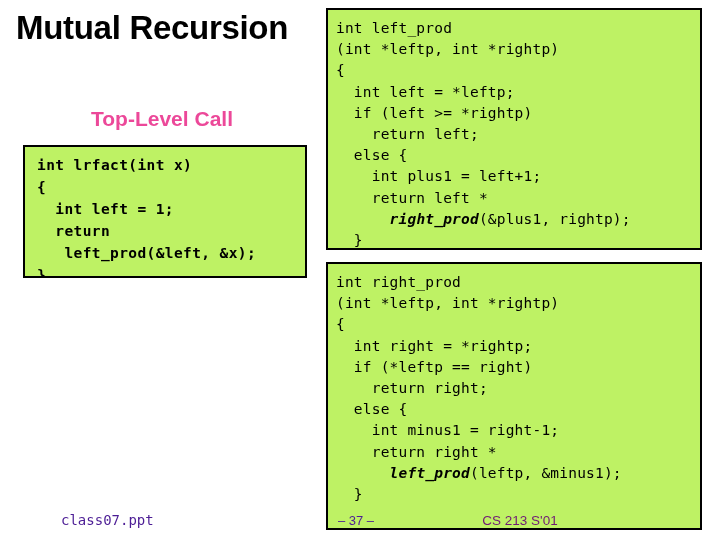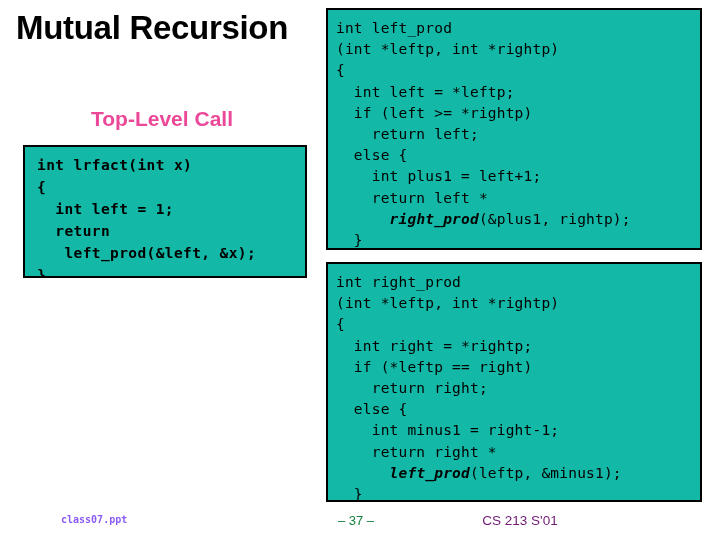--- a/index.html
+++ b/index.html
@@ -44,21 +44,21 @@
     font-weight: bold;
     font-size: 21px;
     line-height: 25px;
     color: #ec4899;
   }
 
   
   .code-box {
     position: absolute;
     box-sizing: border-box;
-    background: #14b8a6;
+    background: #bef264;
     border: 2px solid #000000;
     color: #000000;
     font-family: "DejaVu Sans Mono", "Liberation Mono", monospace;
     overflow: hidden;
   }
   .code-box pre {
     margin: 0;
     padding: 0;
     white-space: pre;
     font-family: inherit;
@@ -82,57 +82,57 @@
     left: 326px;
     top: 8px;
     width: 376px;
     height: 242px;
     padding: 8px 0 0 8px;
   }
   #box-right-prod {
     left: 326px;
     top: 262px;
     width: 376px;
-    height: 240px;
+    height: 268px;
     padding: 8px 0 0 8px;
   }
   #box-left-prod pre,
   #box-right-prod pre {
     font-size: 14.5px;
     line-height: 21.2px;
     font-weight: normal;
     letter-spacing: 0.2px;
   }
   .call-em {
     font-style: italic;
     font-weight: bold;
   }
 
   
   #footer-file {
     position: absolute;
     left: 61px;
     top: 512px;
     font-family: "DejaVu Sans Mono", "Liberation Mono", monospace;
-    font-weight: bold;
-    font-size: 10px;
+    font-weight: normal;
+    font-size: 14px;
     line-height: 16px;
-    color: #8b5cf6;
+    color: #4c1d95;
     white-space: nowrap;
   }
   #footer-page {
     position: absolute;
     left: 246px;
     top: 513px;
     width: 220px;
     text-align: center;
     font-family: "Liberation Sans", sans-serif;
     font-size: 13px;
     line-height: 16px;
-    color: #15803d;
+    color: #4c1d95;
     white-space: nowrap;
   }
   #footer-course {
     position: absolute;
     left: 420px;
     top: 513px;
     width: 200px;
     text-align: center;
     font-family: "Liberation Sans", sans-serif;
     font-size: 13.5px;

